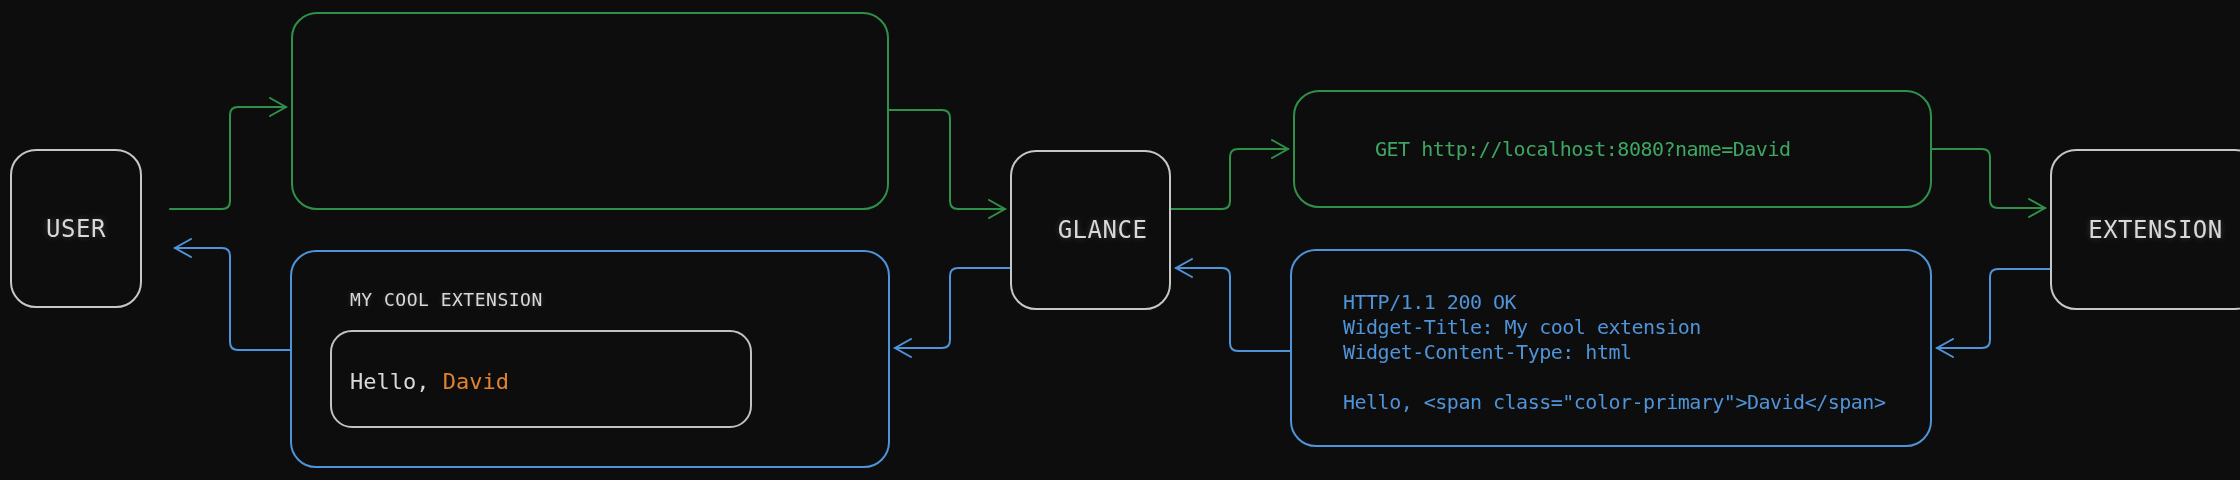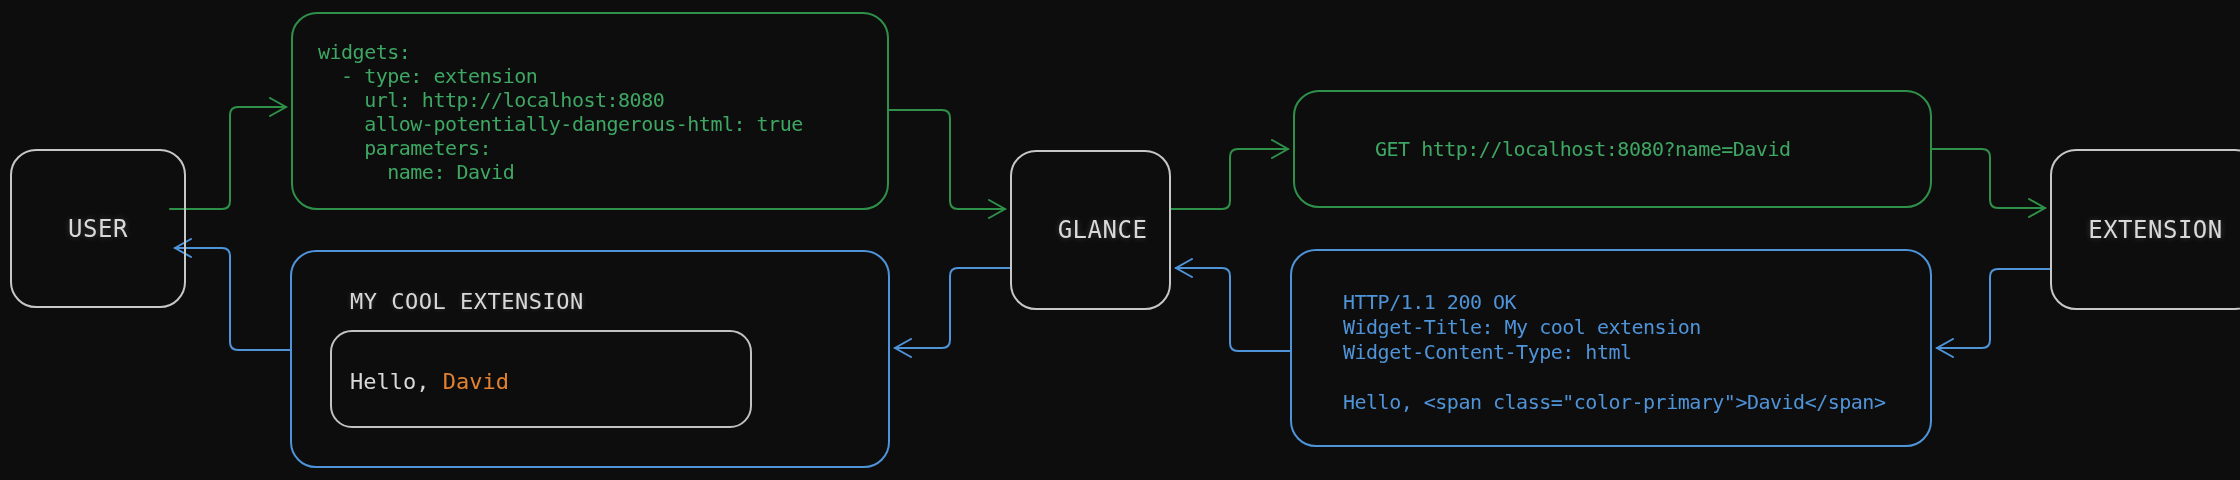--- a/index.html
+++ b/index.html
@@ -44,21 +44,21 @@
     font-size:20px;
     line-height:25px;
     letter-spacing:-0.5px;
     white-space:pre;
   }
   pre.code.yaml{line-height:24px;color:var(--c-request-text);}
   pre.code.request{color:var(--c-request-text);}
   pre.code.response{color:var(--c-response);}
   .widget-title{
     position:absolute;
-    font-size:22px;
+    font-size:18px;
     color:var(--c-text);
     letter-spacing:0.5px;
     text-shadow:0 0 5px rgba(255,255,255,0.18);
     text-align:right;
   }
   .greeting{
     position:absolute;
     font-size:22px;
     color:var(--c-text);
     letter-spacing:0;
@@ -87,39 +87,33 @@
     <path class="wire green" d="M 889 110 H 942 Q 950 110 950 118 V 201 Q 950 209 958 209 H 1005" marker-end="url(#chevG)"></path>
     <path class="wire green" d="M 1171 209 H 1222 Q 1230 209 1230 201 V 157 Q 1230 149 1238 149 H 1288" marker-end="url(#chevG)"></path>
     <path class="wire green" d="M 1932 149 H 1982 Q 1990 149 1990 157 V 200 Q 1990 208 1998 208 H 2045" marker-end="url(#chevG)"></path>
 
     <path class="wire blue" d="M 2050 269 H 1998 Q 1990 269 1990 277 V 340 Q 1990 348 1982 348 H 1937" marker-end="url(#chevB)"></path>
     <path class="wire blue" d="M 1290 351 H 1238 Q 1230 351 1230 343 V 276 Q 1230 268 1222 268 H 1176" marker-end="url(#chevB)"></path>
     <path class="wire blue" d="M 1010 268 H 958 Q 950 268 950 276 V 340 Q 950 348 942 348 H 895" marker-end="url(#chevB)"></path>
     <path class="wire blue" d="M 290 350 H 238 Q 230 350 230 342 V 256 Q 230 248 222 248 H 175" marker-end="url(#chevB)"></path>
   </svg>
 
-  <div class="box node" style="left:10px;top:149px;width:176px;height:159px;">
+  <div class="box node" style="left:10px;top:149px;width:132px;height:159px;">
     <span>USER</span>
   </div>
 
   <div class="box node" style="left:1010px;top:150px;width:161px;height:160px;padding-left:24px;">
     <span>GLANCE</span>
   </div>
 
   <div class="box node" style="left:2050px;top:149px;width:211px;height:161px;">
     <span>EXTENSION</span>
   </div>
 
   <div class="box green" style="left:291px;top:12px;width:598px;height:198px;"></div>
-  <pre class="code yaml" style="left:318px;top:40px;">widgets:
-  - type: extension
-    url: http://localhost:8080
-    allow-potentially-dangerous-html: true
-    parameters:
-      name: David</pre>
 
   <div class="box green" style="left:1293px;top:90px;width:639px;height:118px;"></div>
   <pre class="code request" style="left:1341px;top:137px;margin-left:34px;">GET http://localhost:8080?name=David</pre>
 
   <div class="box blue" style="left:1290px;top:249px;width:642px;height:198px;"></div>
   <pre class="code response" style="left:1343px;top:290px;">HTTP/1.1 200 OK
 Widget-Title: My cool extension
 Widget-Content-Type: html
 
 Hello, &lt;span class="color-primary"&gt;David&lt;/span&gt;</pre>

